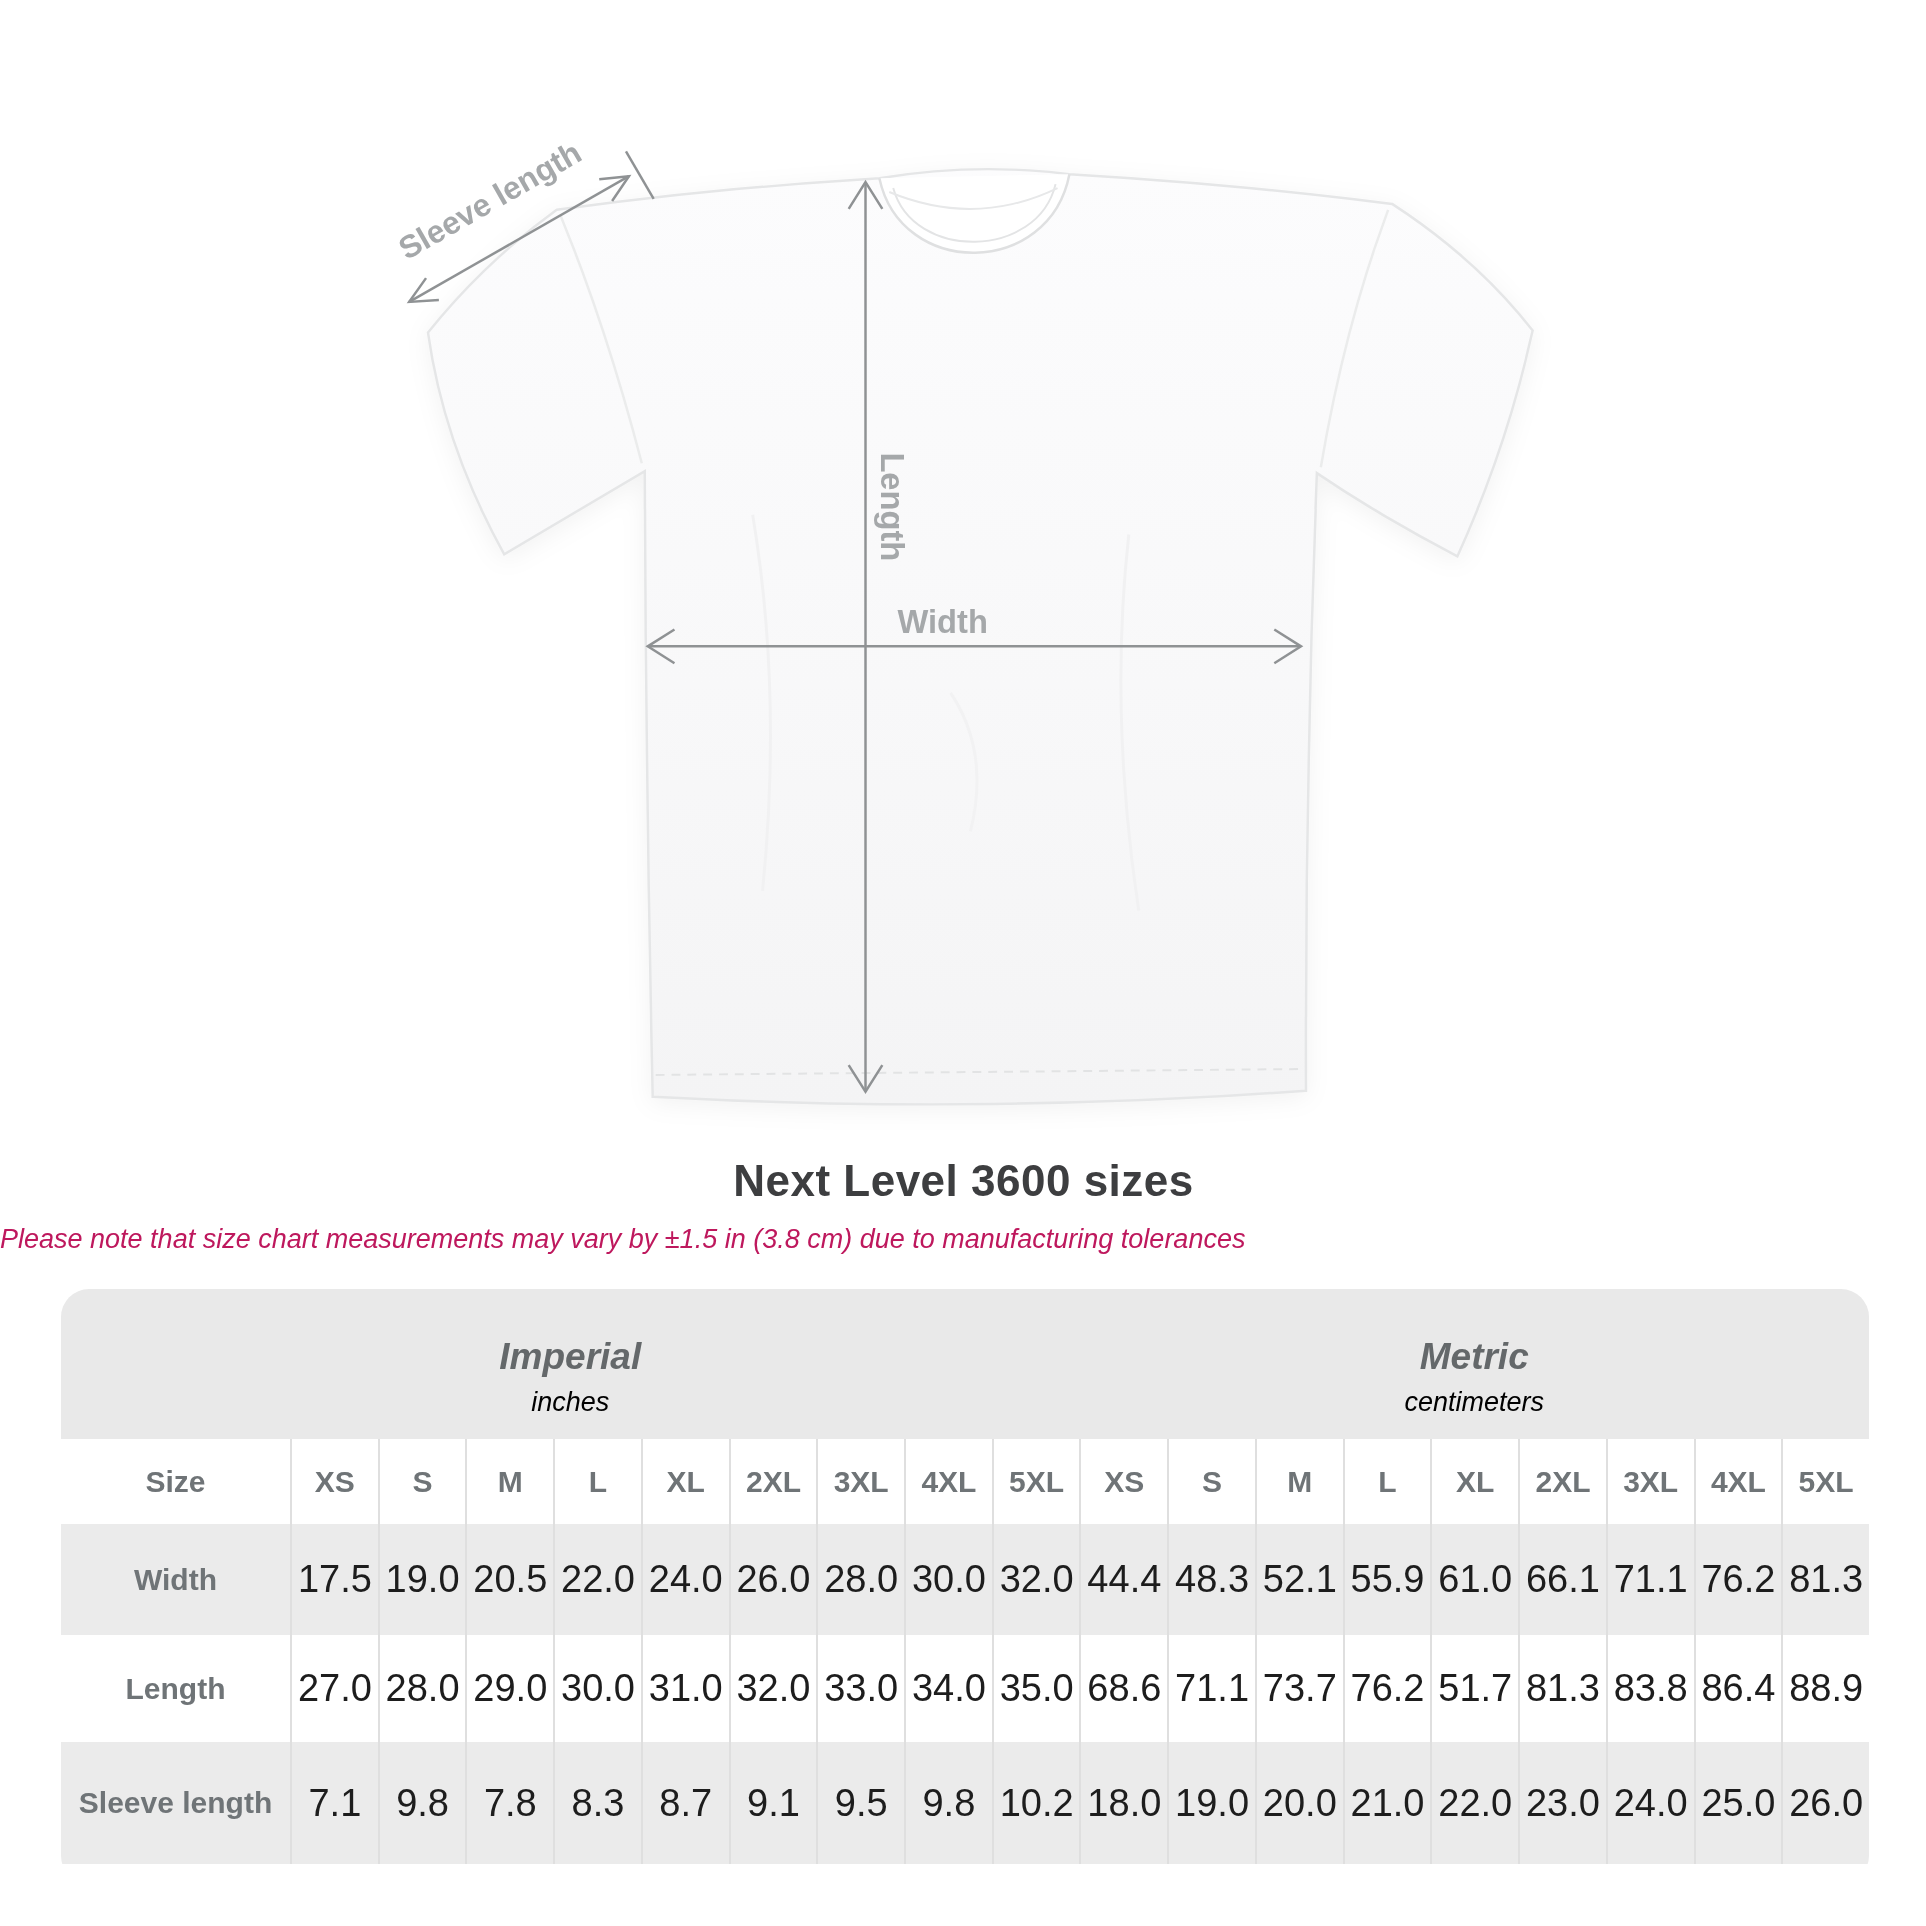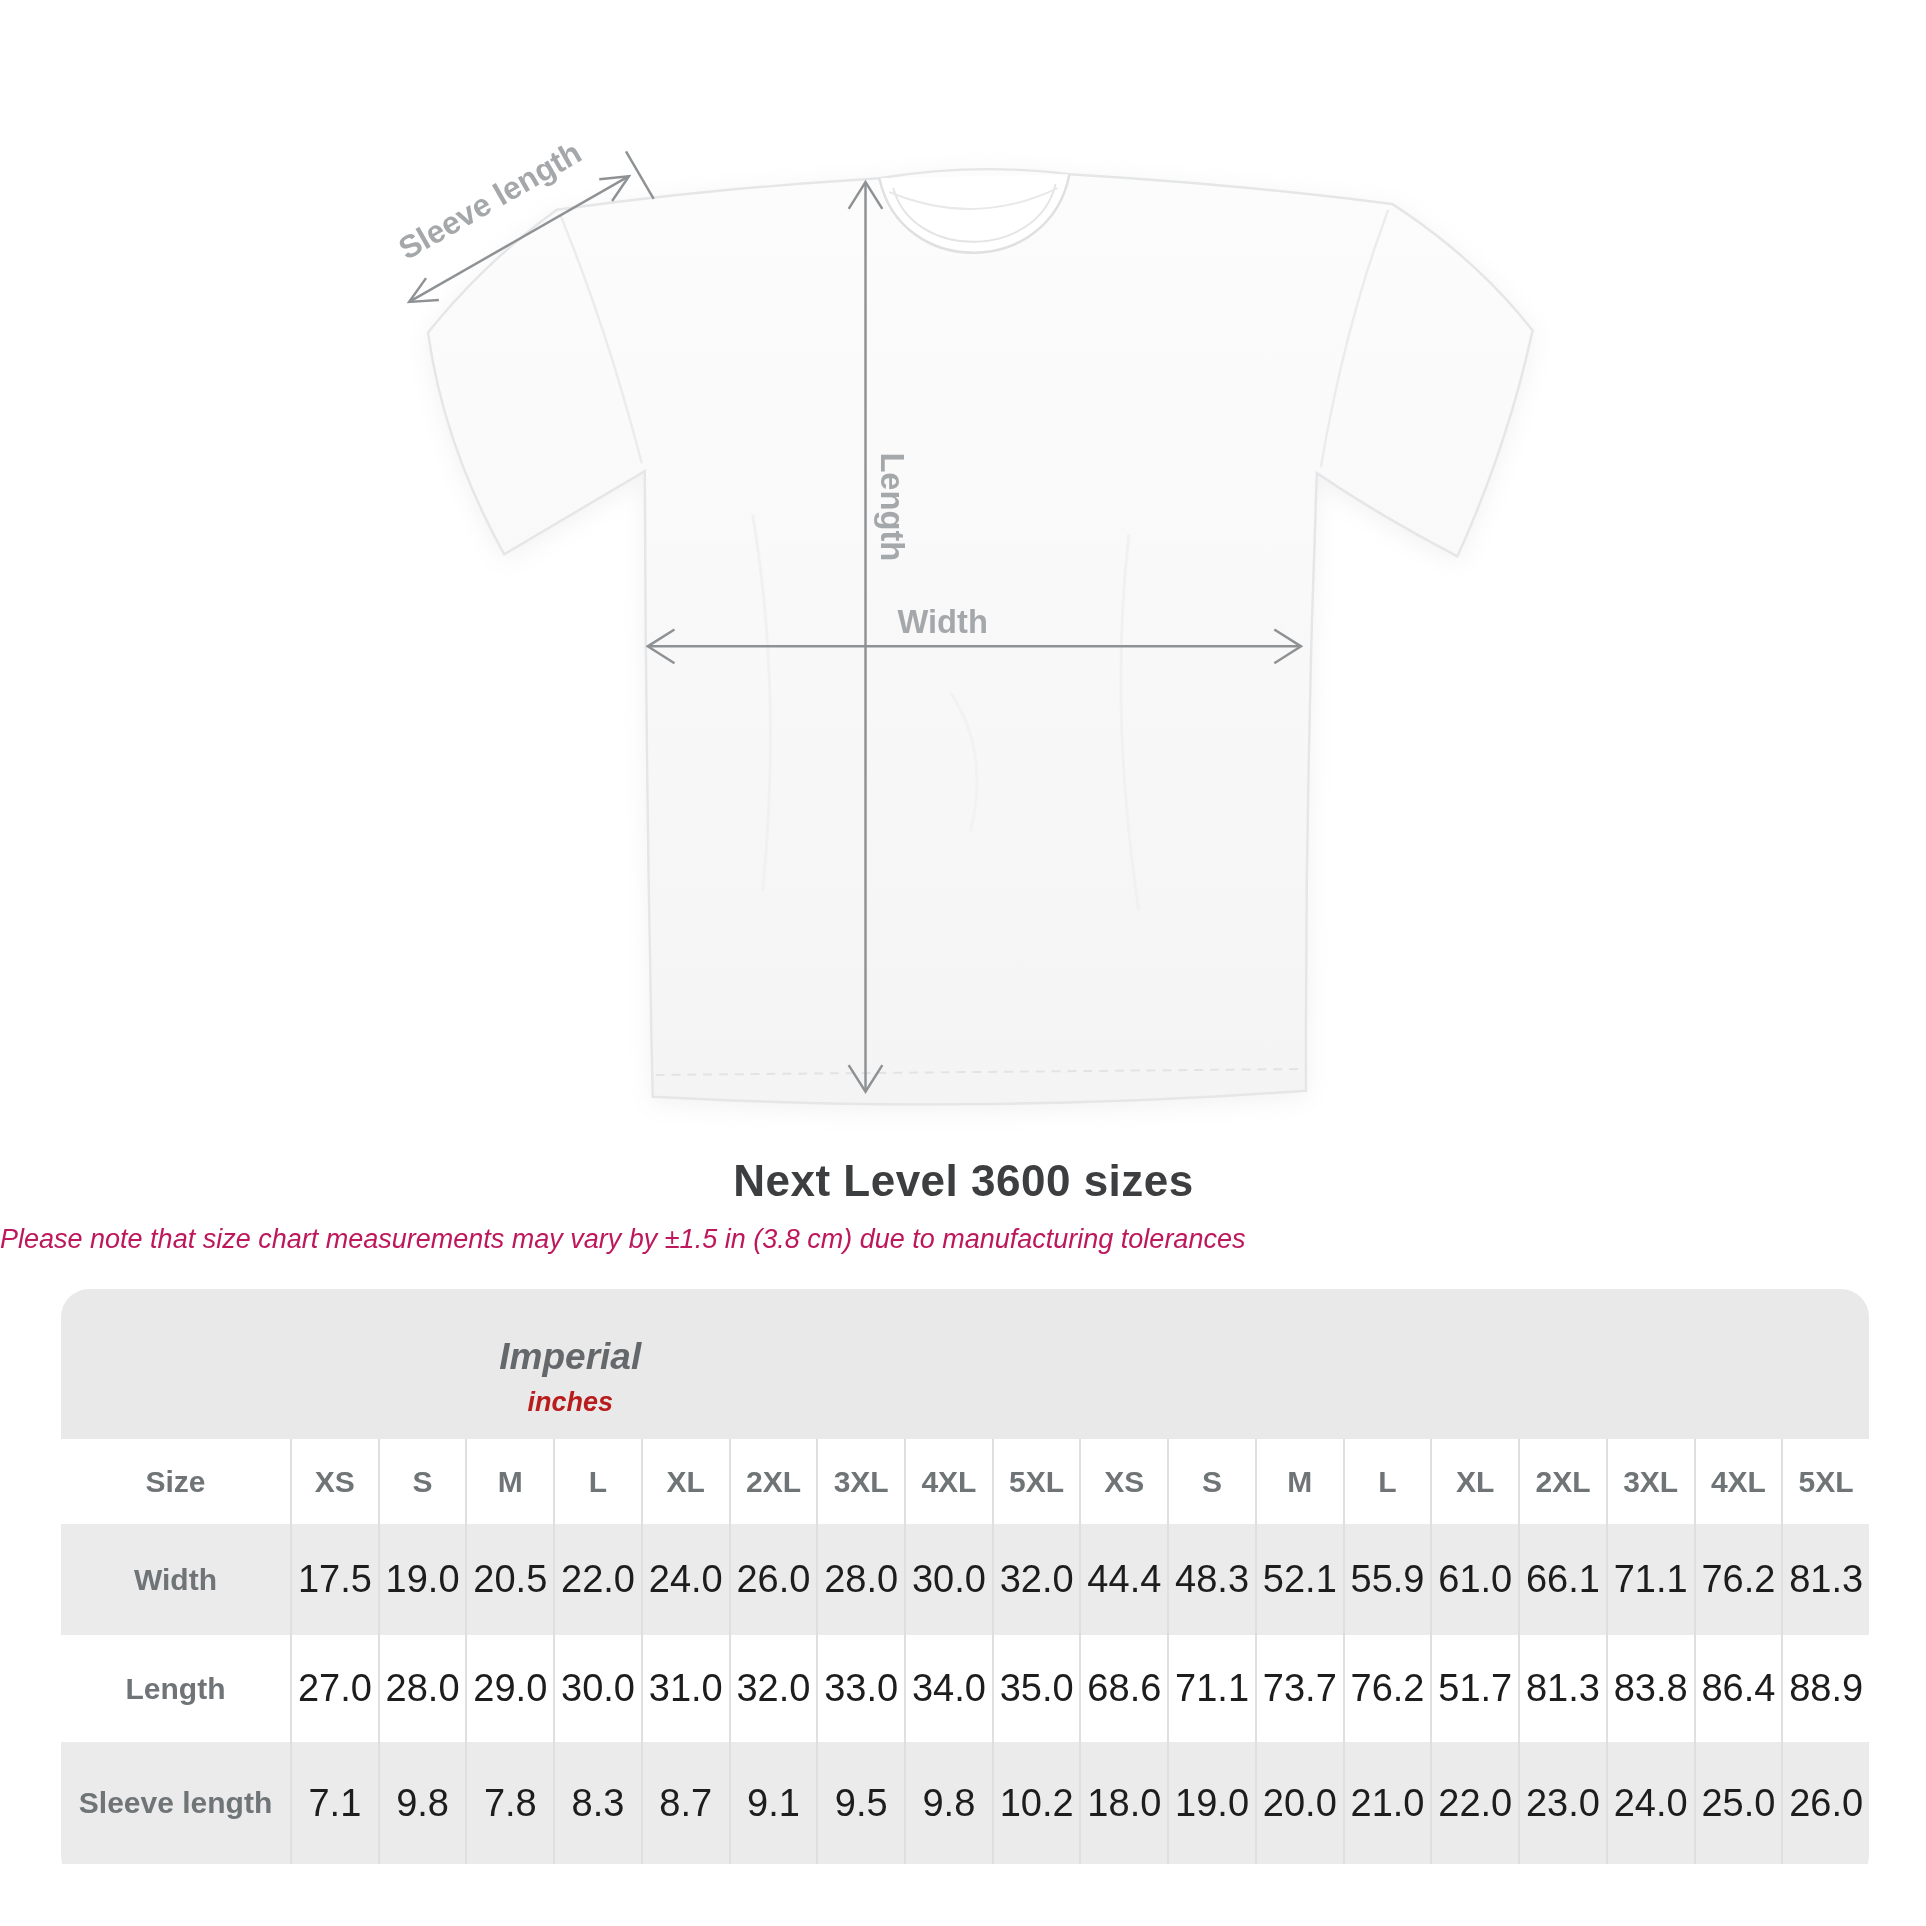--- a/index.html
+++ b/index.html
@@ -36,21 +36,21 @@
   }
   .t-band{
     height:150px;background:#e9e9e9;
     display:grid;grid-template-columns:229px repeat(18,1fr);
     align-items:center;
   }
   .band-group{display:flex;flex-direction:column;align-items:center;justify-content:center;padding-top:26px;}
   .band-group.imperial{grid-column:1 / span 10;}
   .band-group.metric{grid-column:11 / span 9;}
   .unit-name{font-size:37px;font-weight:bold;font-style:italic;color:#64686a;line-height:1.15;}
-  .unit-sub{font-size:27px;font-style:italic;color:#b91c1c;margin-top:8px;font-weight:bold;}
+  .unit-sub{font-size:27px;font-style:italic;color:#000000;margin-top:8px;}
 
   .t-row{display:grid;grid-template-columns:229px repeat(18,1fr);}
   .t-row.r-size{height:85px;background:#ffffff;}
   .t-row.r-width{height:111px;background:#ebebeb;}
   .t-row.r-length{height:107px;background:#ffffff;}
   .t-row.r-sleeve{height:122px;background:#ebebeb;}
   .cell{
     display:flex;align-items:center;justify-content:center;
     min-width:0;white-space:nowrap;
   }
@@ -130,20 +130,24 @@
 
   <div class="page-title">Next Level 3600 sizes</div>
   <div class="page-subtitle">Please note that size chart measurements may vary by ±1.5 in (3.8 cm) due to manufacturing tolerances</div>
 
   <div class="size-table">
 
     <div class="t-band">
       <div class="band-group imperial">
         <div class="unit-name">Imperial</div>
         <div class="unit-sub">inches</div>
+      </div>
+      <div class="band-group metric">
+        <div class="unit-name">Metric</div>
+        <div class="unit-sub">centimeters</div>
       </div>
     </div>
 
     <div class="t-row r-size">
       <div class="cell hdr">Size</div>
       <div class="cell hdr">XS</div>
       <div class="cell hdr">S</div>
       <div class="cell hdr">M</div>
       <div class="cell hdr">L</div>
       <div class="cell hdr">XL</div>

